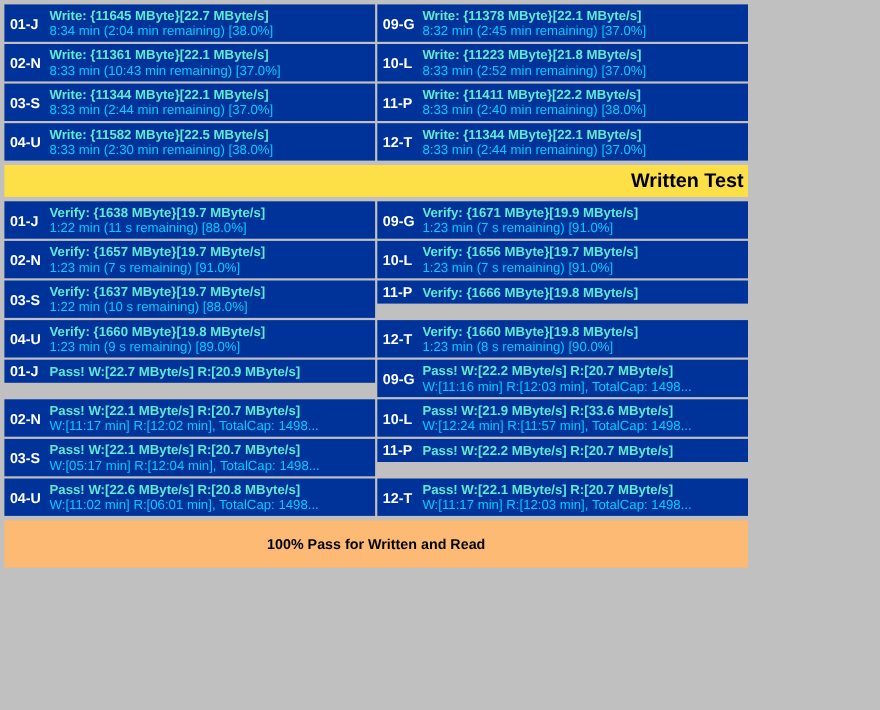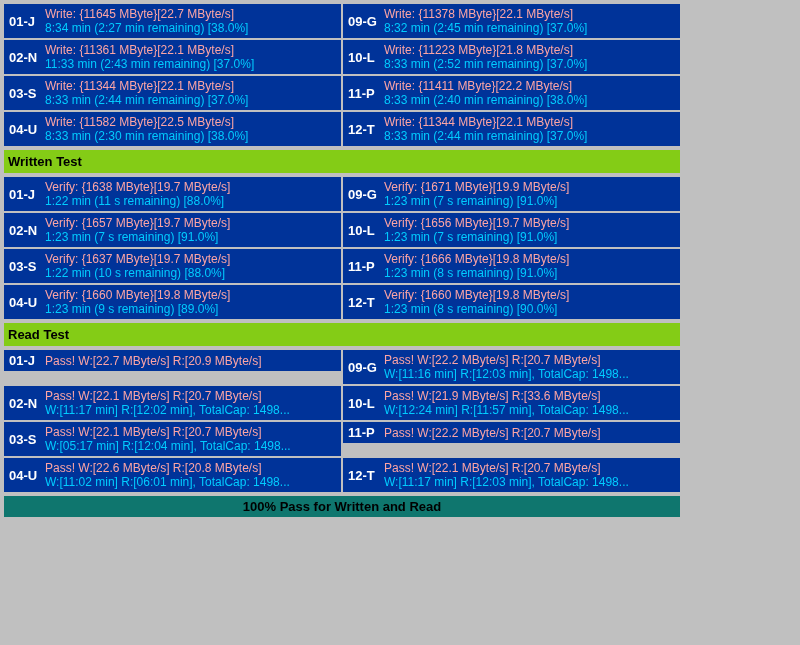--- a/index.html
+++ b/index.html
@@ -40,78 +40,78 @@
       align-items: center;
       margin-right: 4px;
     }
     .drive-info {
       flex: 1;
       display: flex;
       flex-direction: column;
       justify-content: center;
     }
     .drive-line1 {
-      color: #fca5a5;
+      color: #5eead4;
       font-size: 12px;
-      font-weight: normal;
+      font-weight: bold;
     }
     .drive-line2 {
       color: #00ccff;
       font-size: 12px;
     }
     .section-label {
-      text-align: left;
-      background: #84cc16;
+      text-align: right;
+      background: #fde047;
       color: #000000;
       padding: 4px;
-      font-size: 13px;
+      font-size: 18px;
       font-weight: bold;
       margin: 4px 0;
     }
     .footer-label {
       text-align: center;
-      background: #0f766e;
+      background: #fdba74;
       color: #000000;
-      padding: 3px;
+      padding: 14px;
       font-size: 13px;
       font-weight: bold;
       margin-top: 4px;
     }
   </style>
 </head>
 <body>
 
 <div class="main-container">
 
   <div class="section">
     <div class="section-grid" id="write-grid">
         <div>
           <div class="drive-cell">
             <div class="drive-id">01-J</div>
             <div class="drive-info">
               <div class="drive-line1">Write: {11645 MByte}[22.7 MByte/s]</div>
-              <div class="drive-line2">8:34 min (2:27 min remaining)  [38.0%]</div>
+              <div class="drive-line2">8:34 min (2:04 min remaining)  [38.0%]</div>
             </div>
           </div>
         </div>
         <div>
           <div class="drive-cell">
             <div class="drive-id">09-G</div>
             <div class="drive-info">
               <div class="drive-line1">Write: {11378 MByte}[22.1 MByte/s]</div>
               <div class="drive-line2">8:32 min (2:45 min remaining)  [37.0%]</div>
             </div>
           </div>
         </div>
         <div>
           <div class="drive-cell">
             <div class="drive-id">02-N</div>
             <div class="drive-info">
               <div class="drive-line1">Write: {11361 MByte}[22.1 MByte/s]</div>
-              <div class="drive-line2">11:33 min (2:43 min remaining)  [37.0%]</div>
+              <div class="drive-line2">8:33 min (10:43 min remaining)  [37.0%]</div>
             </div>
           </div>
         </div>
         <div>
           <div class="drive-cell">
             <div class="drive-id">10-L</div>
             <div class="drive-info">
               <div class="drive-line1">Write: {11223 MByte}[21.8 MByte/s]</div>
               <div class="drive-line2">8:33 min (2:52 min remaining)  [37.0%]</div>
             </div>
@@ -203,21 +203,20 @@
               <div class="drive-line1">Verify: {1637 MByte}[19.7 MByte/s]</div>
               <div class="drive-line2">1:22 min (10 s remaining)   [88.0%]</div>
             </div>
           </div>
         </div>
         <div>
           <div class="drive-cell">
             <div class="drive-id">11-P</div>
             <div class="drive-info">
               <div class="drive-line1">Verify: {1666 MByte}[19.8 MByte/s]</div>
-              <div class="drive-line2">1:23 min (8 s remaining)   [91.0%]</div>
             </div>
           </div>
         </div>
         <div>
           <div class="drive-cell">
             <div class="drive-id">04-U</div>
             <div class="drive-info">
               <div class="drive-line1">Verify: {1660 MByte}[19.8 MByte/s]</div>
               <div class="drive-line2">1:23 min (9 s remaining)   [89.0%]</div>
             </div>
@@ -228,21 +227,20 @@
             <div class="drive-id">12-T</div>
             <div class="drive-info">
               <div class="drive-line1">Verify: {1660 MByte}[19.8 MByte/s]</div>
               <div class="drive-line2">1:23 min (8 s remaining)   [90.0%]</div>
             </div>
           </div>
         </div>
       </div>
   </div>
 
-  <div class="section-label">Read Test</div>
 
   <div class="section">
     <div class="section-grid" id="read-grid">
         <div>
           <div class="drive-cell">
             <div class="drive-id">01-J</div>
             <div class="drive-info">
               <div class="drive-line1">Pass! W:[22.7 MByte/s] R:[20.9 MByte/s]</div>
             </div>
           </div>

